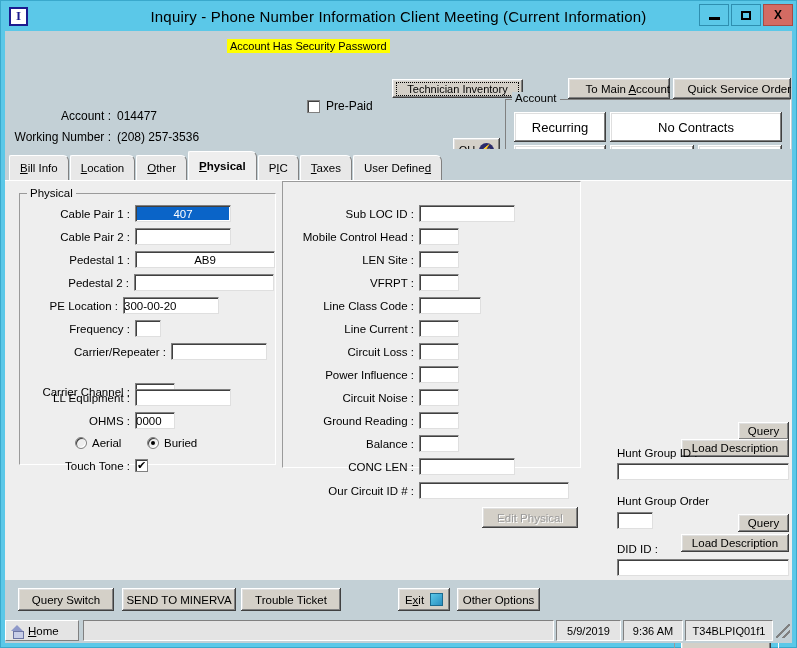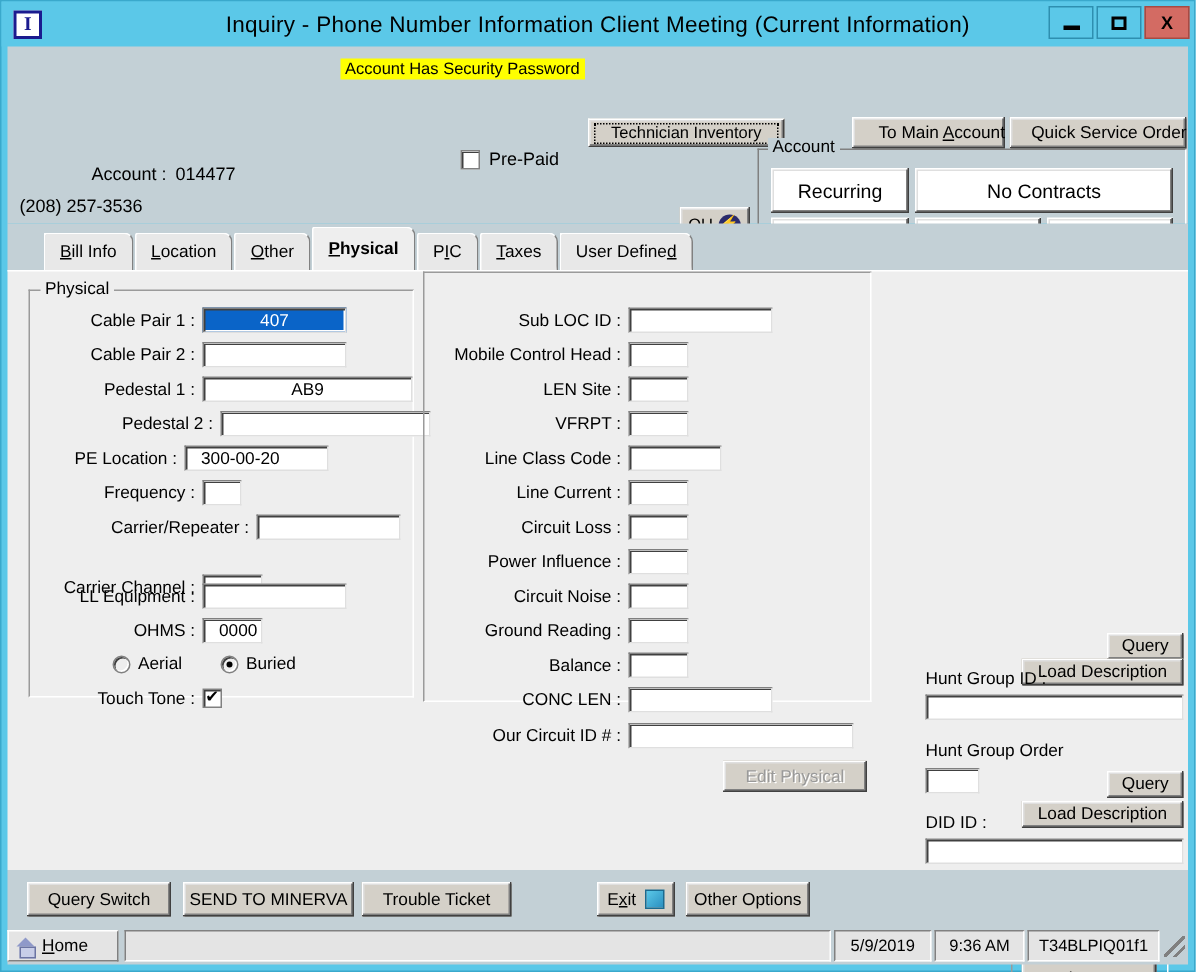--- a/index.html
+++ b/index.html
@@ -201,21 +201,21 @@
 
   
   .tabstrip {
     flex: 0 0 auto;
     height: 31px;
     margin: 0 4px;
     background: #c3d0d6;
     position: relative;
     display: flex;
     align-items: flex-end;
-    padding-left: 24px;
+    padding-left: 4px;
   }
   .tab {
     height: 25px;
     background: #e8e8e8;
     border: 1px solid #fff;
     border-right-color: #808080;
     border-bottom: none;
     margin-right: 1px;
     padding: 0 10px;
     display: flex; align-items: center;
@@ -270,21 +270,21 @@
   .tbox {
     background: #ffffff;
     border: 1px solid #808080;
     border-right-color: #dfdfdf;
     border-bottom-color: #dfdfdf;
     box-shadow: inset 1px 1px 0 #404040, inset -1px -1px 0 #fff;
     height: 17px;
     font-size: 11.5px;
     display: flex;
     align-items: center;
-    padding: 0 10px;
+    padding: 0 0;
     font-family: "Liberation Sans", sans-serif;
     color: #000;
     overflow: hidden;
     white-space: nowrap;
   }
   .tbox.sel { background: #0a64c8; color: #fff; justify-content: center; }
   .tbox.ctr { justify-content: center; }
 
   .radio-row {
     position: absolute;
@@ -469,20 +469,21 @@
       <div class="cb"></div>
       <span>Pre-Paid</span>
     </div>
 
     <div class="acctinfo">
       <div class="row">
         <div class="lbl">Account :</div>
         <div class="val">014477</div>
       </div>
       <div class="row">
+        <div class="lbl">Working Number :</div>
         <div class="val">(208) 257-3536</div>
       </div>
       <div class="row">
         <div class="lbl">Name :</div>
         <div class="val"><span>ALAN JO</span><span class="blur"></span></div>
       </div>
     </div>
 
     <div class="qu-btn">
       <span>QU</span>
@@ -540,21 +541,21 @@
     </div>
     <div class="fld-row" style="left:14px; top:47px;">
       <div class="fld-label" style="width:116px;">Cable Pair 2 :</div>
       <div class="tbox" style="width:96px;"></div>
     </div>
     <div class="fld-row" style="left:14px; top:70px;">
       <div class="fld-label" style="width:116px;">Pedestal 1 :</div>
       <div class="tbox ctr" style="width:140px;">AB9</div>
     </div>
     <div class="fld-row" style="left:14px; top:93px;">
-      <div class="fld-label" style="width:128px;">Pedestal 2 :</div>
+      <div class="fld-label" style="width:115px;">Pedestal 2 :</div>
       <div class="tbox" style="width:140px;"></div>
     </div>
     <div class="fld-row" style="left:2px; top:116px;">
       <div class="fld-label" style="width:116px;">PE Location :</div>
       <div class="tbox" style="width:96px;">300-00-20</div>
     </div>
     <div class="fld-row" style="left:14px; top:139px;">
       <div class="fld-label" style="width:116px;">Frequency :</div>
       <div class="tbox" style="width:26px;"></div>
     </div>

